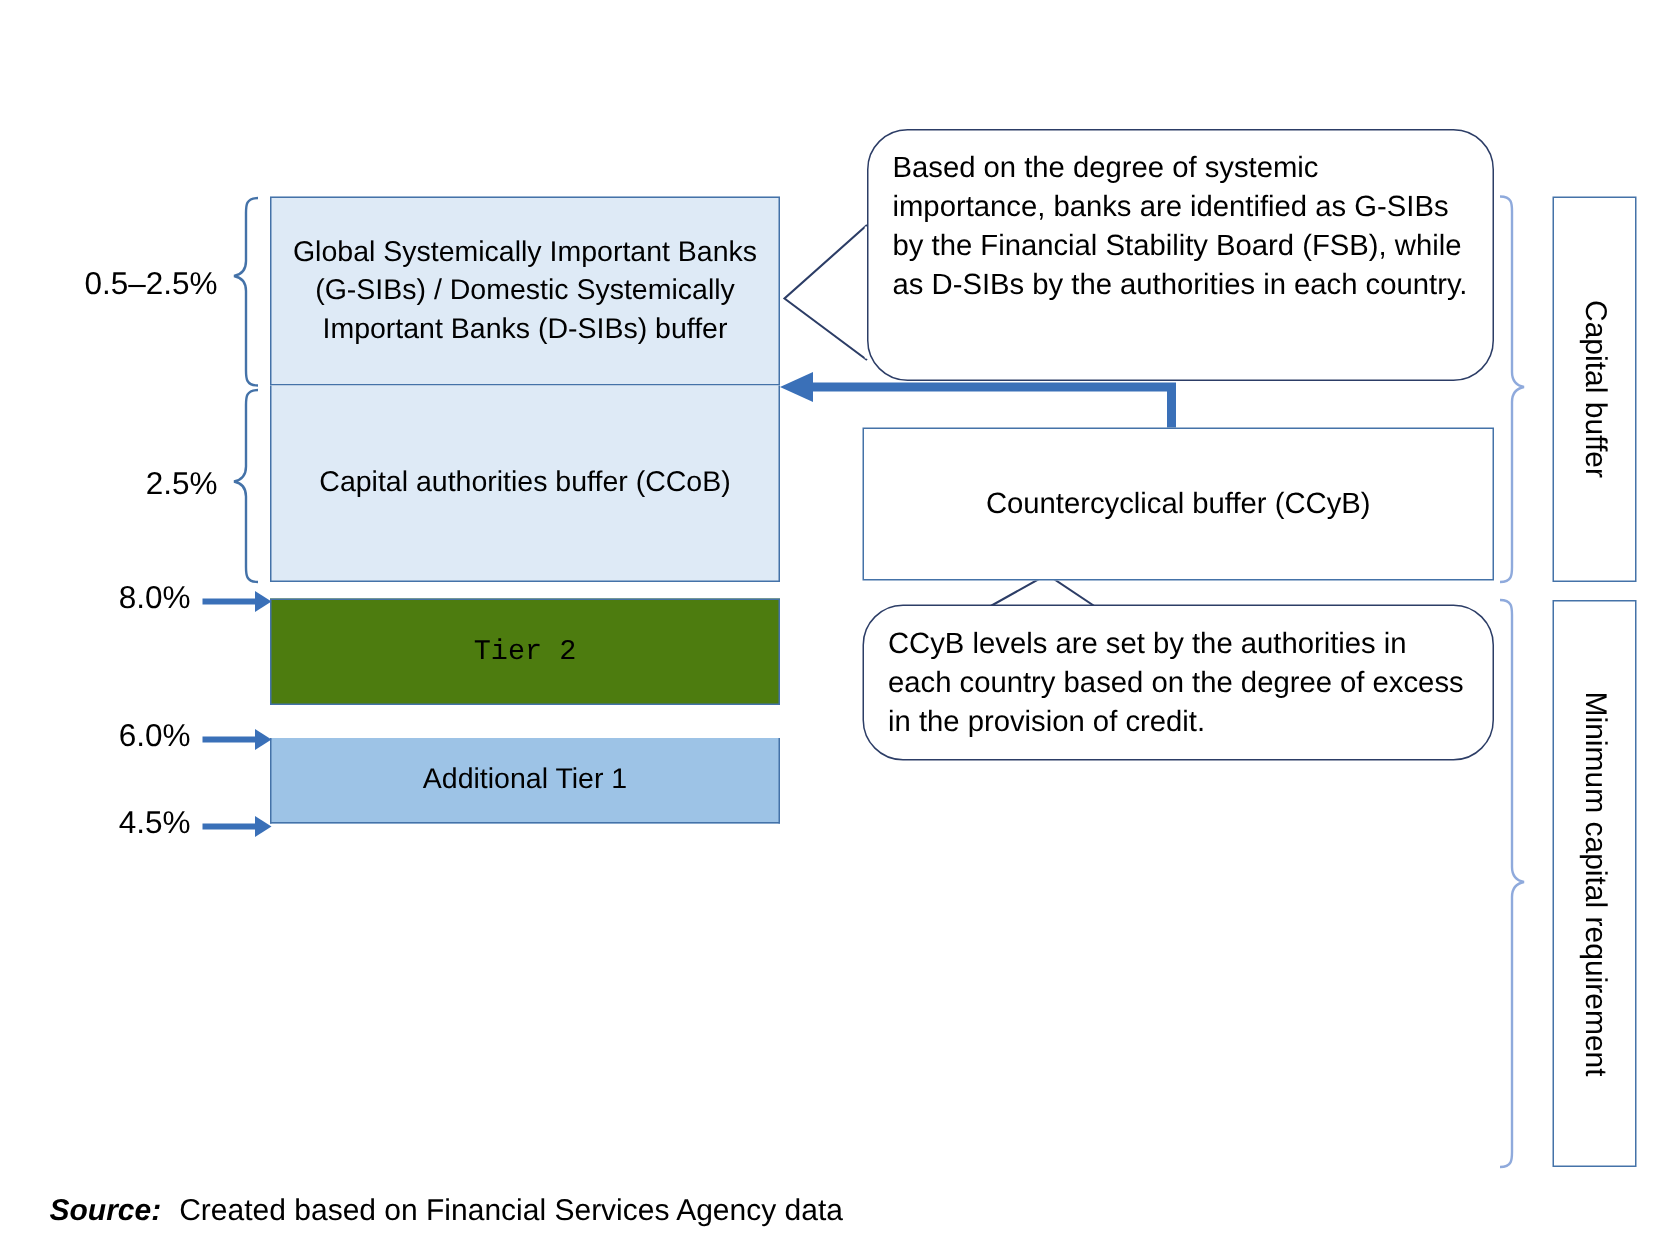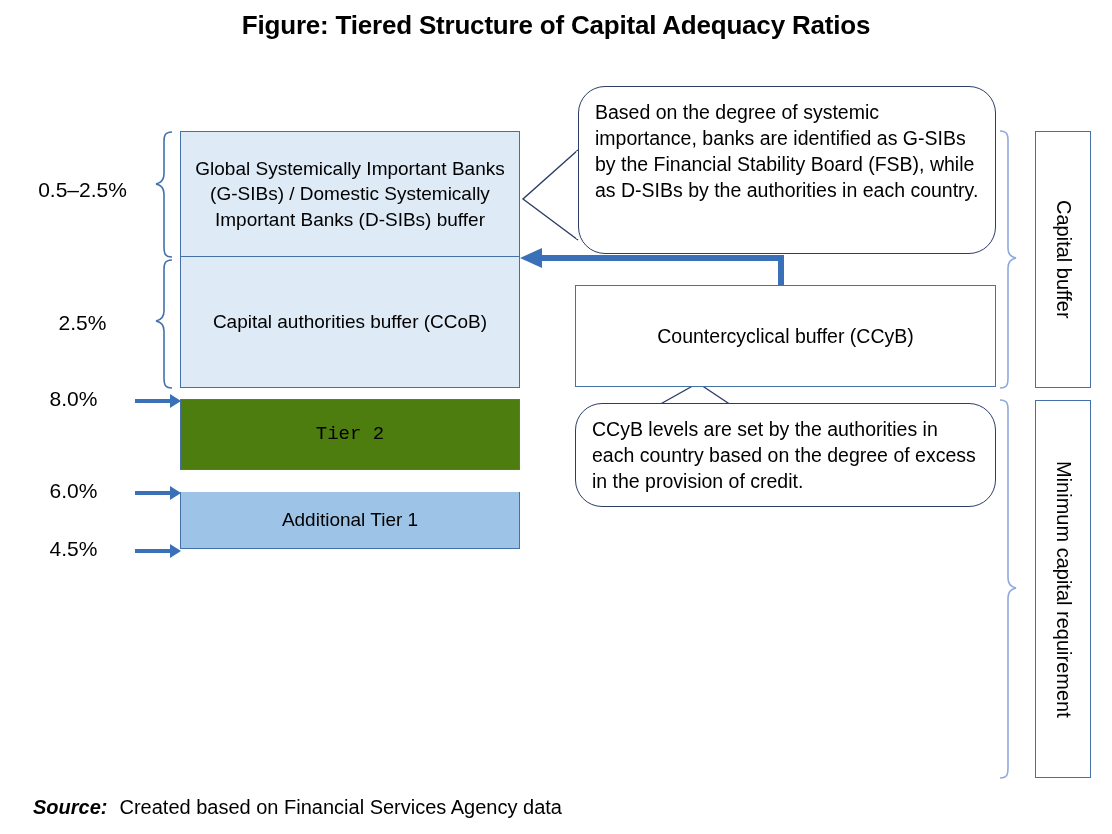--- a/index.html
+++ b/index.html
@@ -77,21 +77,21 @@
     height: 240px;
     background: #2e75b6;
     border: 1px solid #2e75b6;
     color: #ffffff;
   }
 
   
   .pct {
     position: absolute;
     font-size: 21px;
-    text-align: center;
+    text-align: right;
     white-space: nowrap;
   }
 
   
   .lt-arrow {
     position: absolute;
     height: 4px;
     background: #3a70b8;
   }
   .lt-arrow::after {
@@ -168,21 +168,20 @@
     width: 1112px;
     height: 834px;
     pointer-events: none;
   }
 </style>
 </head>
 <body>
 
 <div id="page">
 
-  <div class="title">Figure: Tiered Structure of Capital Adequacy Ratios</div>
 
   <div class="bar-seg seg-gsib">
     <span>Global Systemically Important Banks (G-SIBs) / Domestic Systemically Important Banks (D-SIBs) buffer</span>
   </div>
   <div class="bar-seg seg-ccob">
     <span>Capital authorities buffer (CCoB)</span>
   </div>
   <div class="bar-seg seg-tier2">
     <span>Tier 2</span>
   </div>

